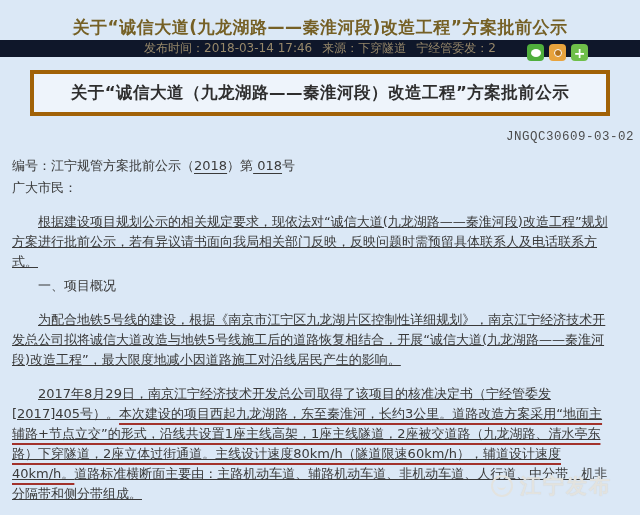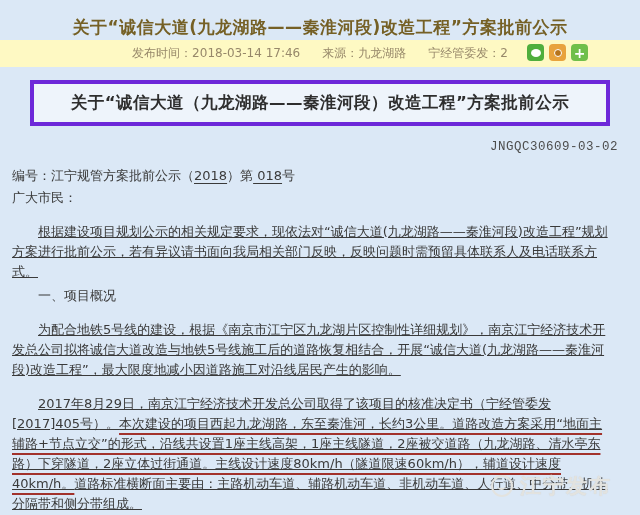--- a/index.html
+++ b/index.html
@@ -19,28 +19,28 @@
     text-align: center;
     padding: 16px 40px 1px 40px;
     color: #756025;
     font-weight: bold;
     font-size: 17px;
     letter-spacing: 0.5px;
   }
 
   
   .meta-bar {
-    background: #fef9c3;
-    height: 27px;
+    background: #0f172a;
+    height: 17px;
     display: flex;
     align-items: center;
     justify-content: center;
     color: #97886a;
     font-size: 12px;
-    gap: 22px;
+    gap: 10px;
     position: relative;
   }
   .meta-item { white-space: nowrap; }
   .share-icons {
     position: absolute;
     right: 52px;
     top: 4px;
     display: flex;
     gap: 5px;
   }
@@ -62,33 +62,33 @@
   .icon-album { background: #e8a33d; }
   .icon-album .lens {
     width: 8px; height: 8px; border-radius: 50%;
     background: #b5731c; border: 1.5px solid #fff;
   }
   .icon-plus { background: #6fbf4a; color: #fff; font-weight: bold; font-size: 14px; line-height: 1; }
 
   
   .red-box {
     margin: 13px 30px 0 30px;
-    border: 4px solid #6d28d9;
+    border: 4px solid #a16207;
     background: #eef4fb;
     padding: 8px 6px;
     text-align: center;
     font-weight: bold;
     font-size: 16.5px;
     color: #2e2e2e;
     letter-spacing: 0.5px;
   }
 
   .doc-code {
     text-align: right;
-    padding: 14px 22px 0 0;
+    padding: 14px 6px 0 0;
     font-family: "Liberation Mono", "DejaVu Sans Mono", monospace;
     font-size: 12.5px;
     color: #4d4d4d;
     letter-spacing: 0.5px;
   }
 
   .body-text { padding: 6px 26px 0 12px; line-height: 20px; }
 
   .number-line { margin-top: 6px; }
   .u-gray { text-decoration: underline; text-underline-offset: 3px; }
@@ -136,21 +136,21 @@
 </style>
 </head>
 <body>
 
 <div class="page">
 
   <div class="top-title">关于“诚信大道(九龙湖路——秦淮河段)改造工程”方案批前公示</div>
 
   <div class="meta-bar">
     <span class="meta-item"><span>发布时间：</span><span>2018-03-14 17:46</span></span>
-    <span class="meta-item"><span>来源：</span><span>九龙湖路</span></span>
+    <span class="meta-item"><span>来源：</span><span>下穿隧道</span></span>
     <span class="meta-item"><span>宁经管委发：</span><span>2</span></span>
     <span class="share-icons">
       <span class="share-icon icon-wechat">
           <span class="bubble"></span>
         </span>
       <span class="share-icon icon-album">
           <span class="lens"></span>
         </span>
       <span class="share-icon icon-plus">+</span>
     </span>

